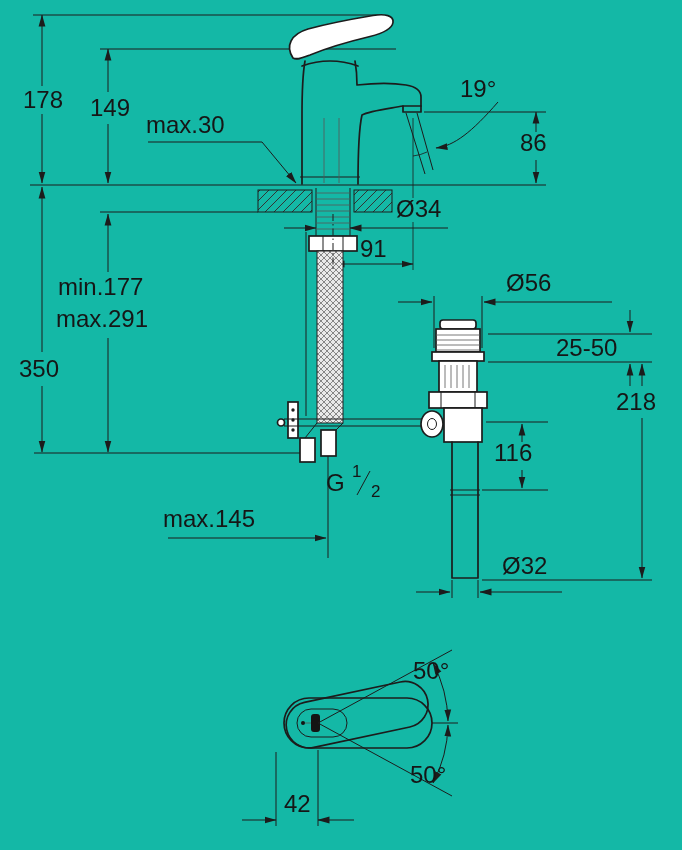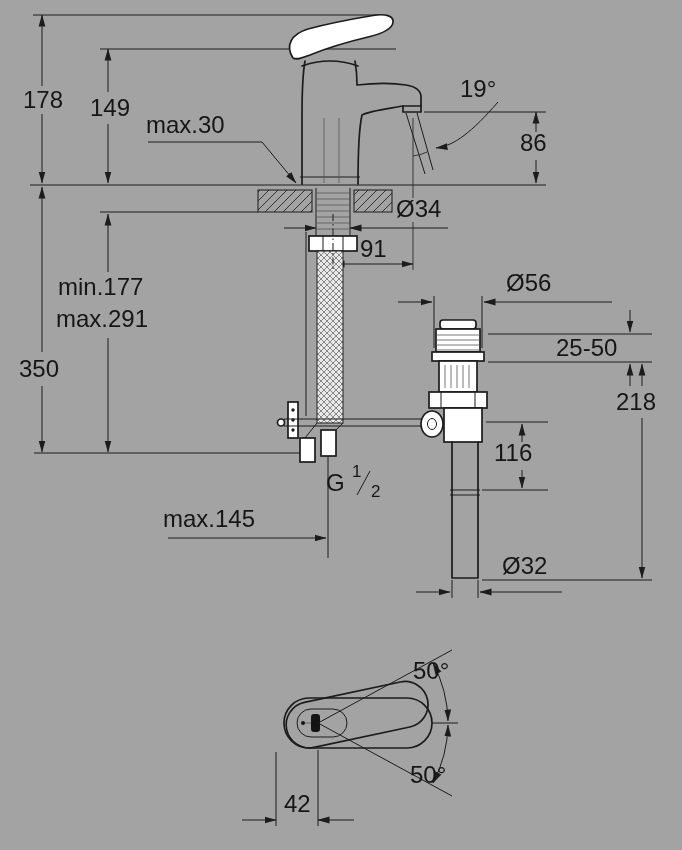--- a/index.html
+++ b/index.html
@@ -1,16 +1,16 @@
 <!DOCTYPE html>
 <html><head>
 <meta charset="utf-8">
 <style>
   html,body{margin:0;padding:0;background:#ffffff;}
-  .sheet{position:relative;width:682px;height:850px;background:#a3a3a3;overflow:hidden;}
+  .sheet{position:relative;width:682px;height:850px;background:#14b8a6;overflow:hidden;}
   svg{display:block;}
   text.dim{
     font-family:"Liberation Sans", sans-serif;
     font-size:24px;
     fill:#161616;
   }
   text.dim.small{font-size:17px;}
   .obj{stroke:#1c1c1c;fill:none;stroke-width:1.7;stroke-linecap:round;stroke-linejoin:round;}
   .objfill{stroke:#1c1c1c;fill:#ffffff;stroke-width:1.7;}
   .thin{stroke:#1c1c1c;fill:none;stroke-width:1;}

